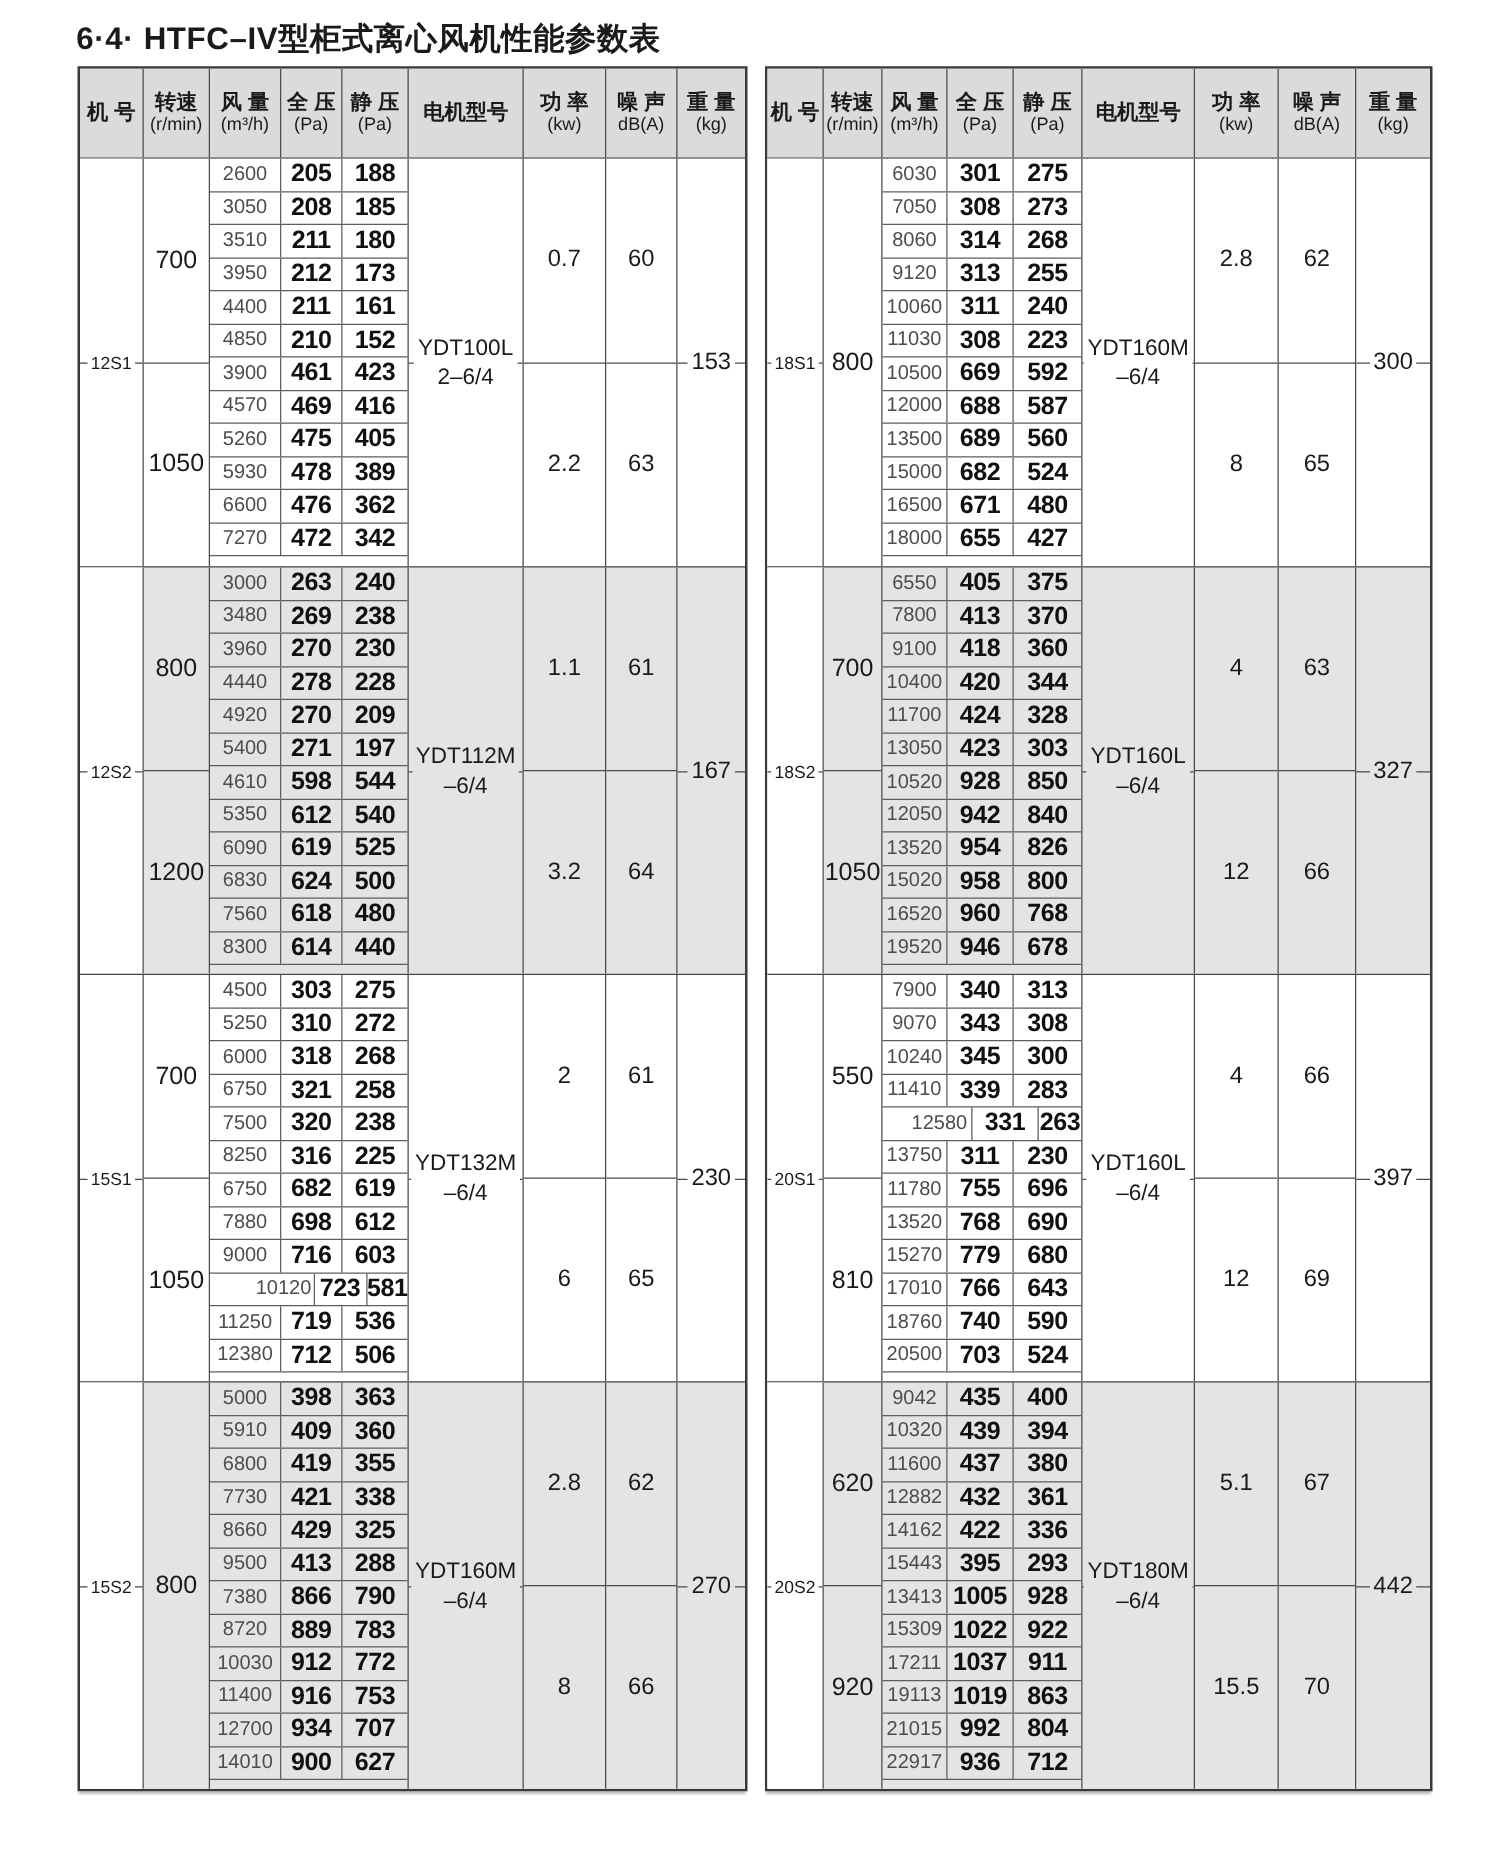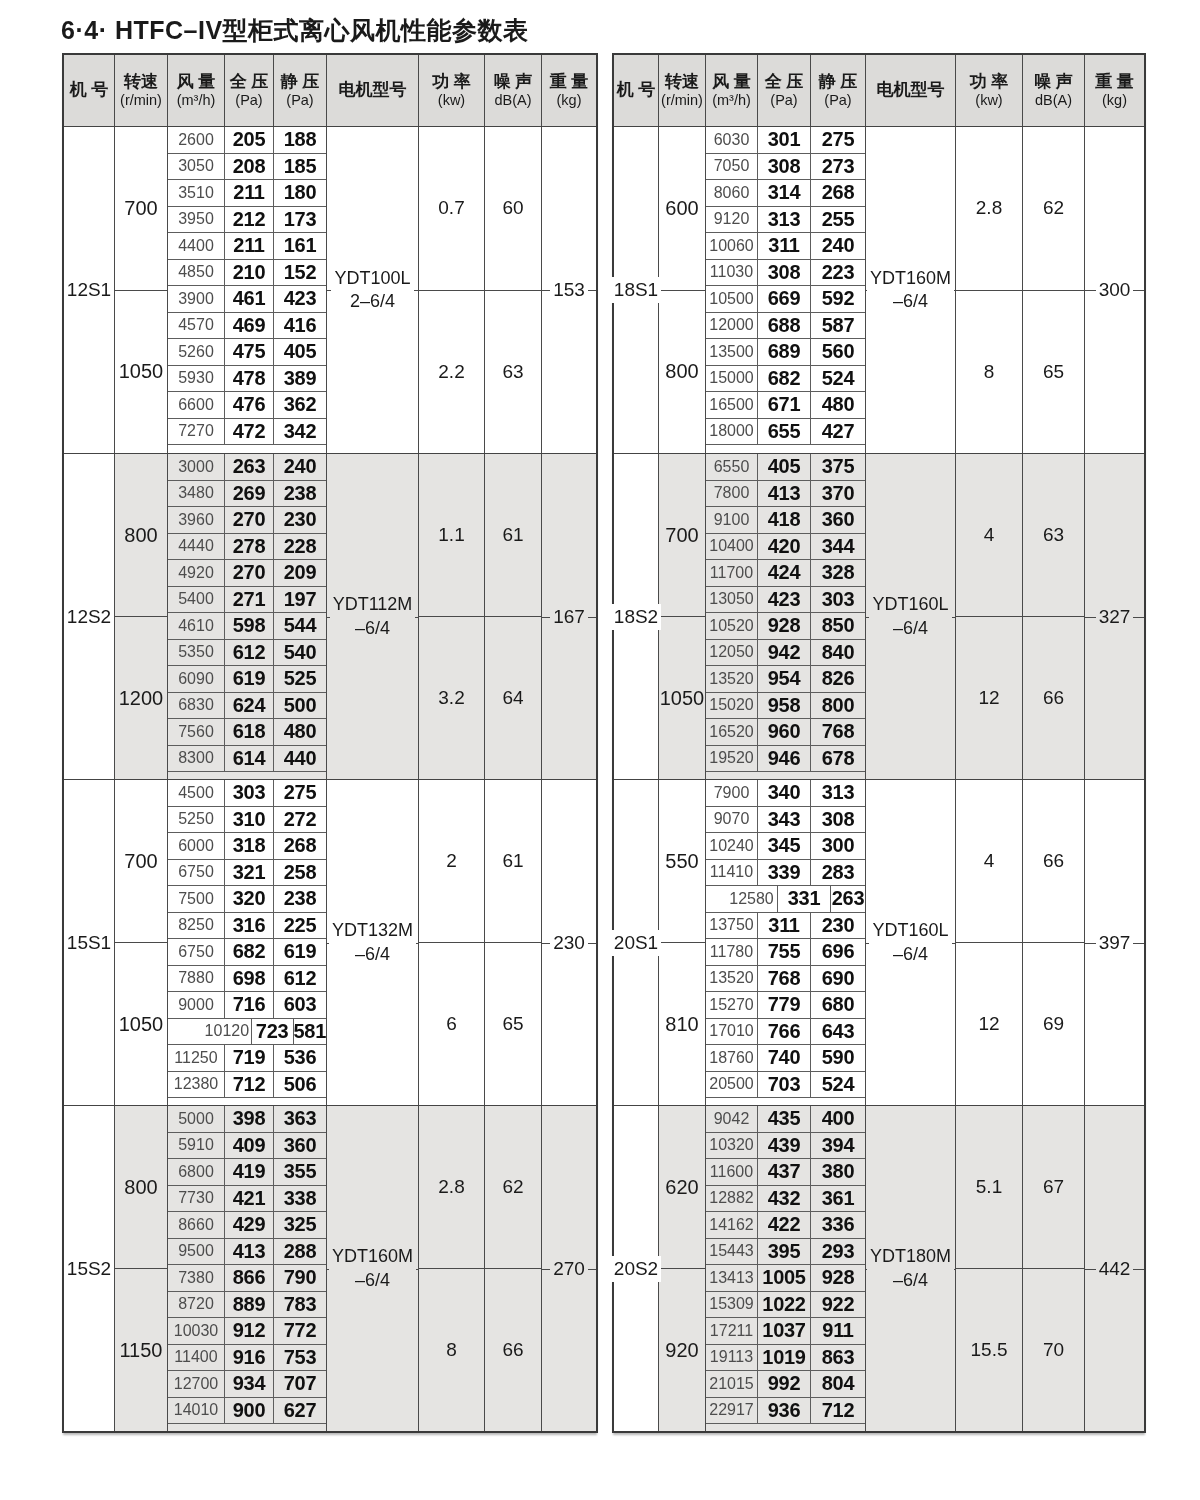--- a/index.html
+++ b/index.html
@@ -26,21 +26,21 @@
   .block.shaded .knock{background:var(--shade,#e5e4e2);}
   .block.shaded .c-model .knock{background:#fff;}
   .half{flex:1;display:flex;align-items:center;justify-content:center;box-sizing:border-box;}
   .half+.half{border-top:1px solid #4a4a4a;}
   .trio{flex-direction:row;flex-wrap:wrap;align-content:flex-start;}
   .trow{display:flex;width:100%;height:26.5px;box-sizing:border-box;border-bottom:1px solid #5d5d5d;}
   .tc{box-sizing:border-box;border-right:1px solid #5d5d5d;display:flex;align-items:center;justify-content:center;}
   .tc:last-child{border-right:none;flex:1;}
   .flow{font-size:16px;color:#4d4d4d;}
   .pressure{font-size:20px;font-weight:700;color:#101010;letter-spacing:-.3px;}
-  .model-text{font-size:19px;}
+  .model-text{font-size:14px;}
   .speed{font-size:20px;}
   .motor-text{font-size:18px;line-height:1.3;}
   .pw{font-size:19px;}
   .weight-text{font-size:19px;}
 </style>
 </head>
 <body>
 
 <div class="page">
   <h1 class="title">6·4· HTFC–IV型柜式离心风机性能参数表</h1>
@@ -339,21 +339,20 @@
           <div class="col span-col last" style="width: 54px;">
             <span class="knock weight-text">230</span>
           </div>
         </div>
         <div class="block shaded">
           <div class="col span-col c-model" style="width: 51px;">
             <span class="knock model-text">15S2</span>
           </div>
           <div class="col" style="width: 53px;">
             <div class="half speed">800</div>
-            <div class="half speed">1150</div>
           </div>
           <div class="col trio" style="width: 159px;">
             <div class="trow">
               <div class="tc flow" style="width: 57px;">5000</div>
               <div class="tc pressure" style="width: 49px;">398</div>
               <div class="tc pressure">363</div>
             </div>
             <div class="trow">
               <div class="tc flow" style="width: 57px;">5910</div>
               <div class="tc pressure" style="width: 49px;">409</div>
@@ -462,21 +461,20 @@
           <div class="hcell" style="width: 59px;">
             <span class="hlabel">重 量</span>
             <span class="hunit">(kg)</span>
           </div>
         </div>
         <div class="block">
           <div class="col span-col c-model" style="width: 45px;">
             <span class="knock model-text">18S1</span>
           </div>
           <div class="col" style="width: 47px;">
-            <div class="half speed">600</div>
             <div class="half speed">800</div>
           </div>
           <div class="col trio" style="width: 160px;">
             <div class="trow">
               <div class="tc flow" style="width: 52px;">6030</div>
               <div class="tc pressure" style="width: 53px;">301</div>
               <div class="tc pressure">275</div>
             </div>
             <div class="trow">
               <div class="tc flow" style="width: 52px;">7050</div>

